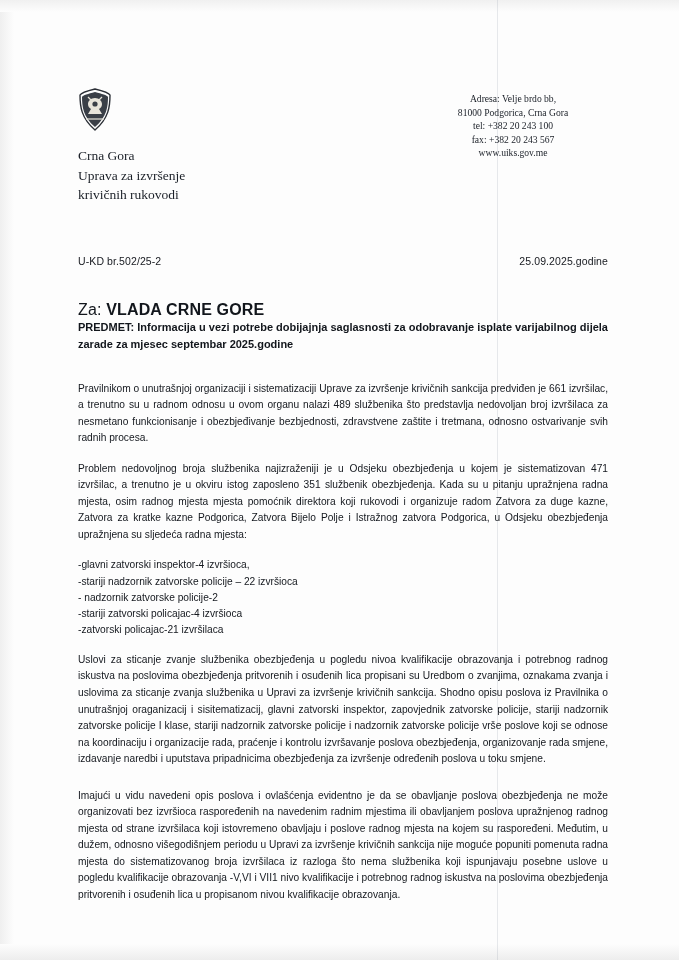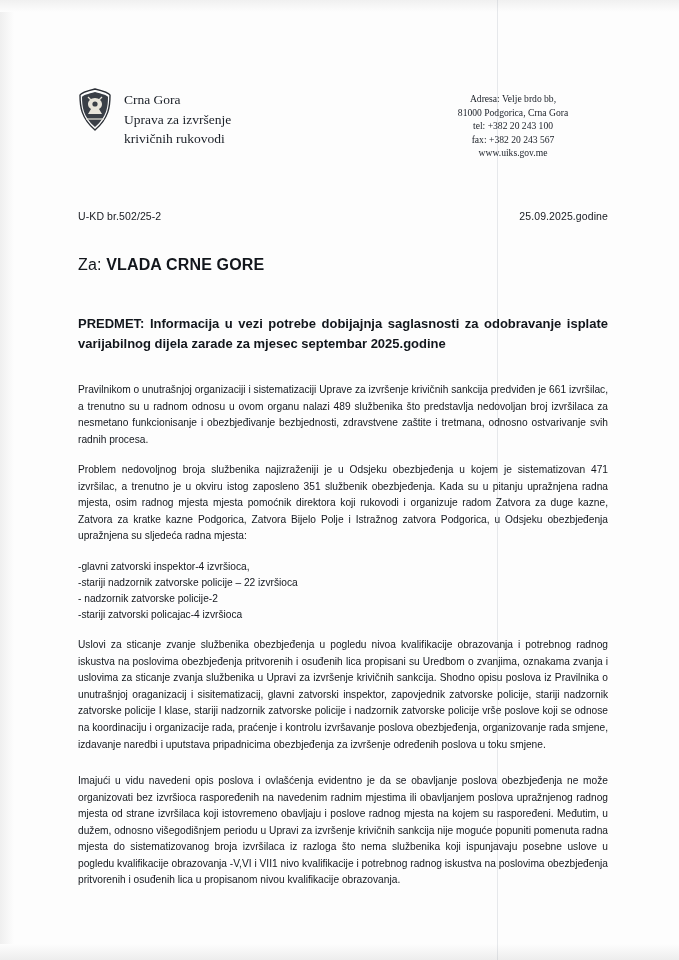--- a/index.html
+++ b/index.html
@@ -58,20 +58,21 @@
   
   .letterhead {
     display: flex;
     align-items: flex-start;
     justify-content: space-between;
   }
   .lh-left {
     display: flex;
     align-items: flex-start;
     gap: 12px;
+    flex-direction: column;
   }
   .coat {
     width: 34px;
     height: 44px;
     flex: 0 0 auto;
     position: relative;
   }
   .org-lines {
     font-family: "Liberation Serif", serif;
     font-size: 13.5px;
@@ -104,22 +105,21 @@
 
   .addressee {
     margin-top: 34px;
     font-size: 16px;
     font-weight: bold;
     letter-spacing: 0.15px;
   }
   .addressee .prefix { font-weight: normal; }
 
   .subject {
-    margin-top: 40px;
-    font-size: 13px;
+    font-size: 11px;
     font-weight: bold;
     line-height: 1.55;
     text-align: justify;
   }
   .subject .label { font-weight: bold; }
 
   .body {
     margin-top: 28px;
     font-size: 10.2px;
     line-height: 1.62;
@@ -192,19 +192,20 @@
     </div>
 
     <div class="body">
       <p>Pravilnikom o unutrašnjoj organizaciji i sistematizaciji Uprave za izvršenje krivičnih sankcija predviđen je 661 izvršilac, a trenutno su u radnom odnosu u ovom organu nalazi 489 službenika što predstavlja nedovoljan broj izvršilaca za nesmetano funkcionisanje i obezbjeđivanje bezbjednosti, zdravstvene zaštite i tretmana, odnosno ostvarivanje svih radnih procesa.</p>
       <p class="tight">Problem nedovoljnog broja službenika najizraženiji je u Odsjeku obezbjeđenja u kojem je sistematizovan 471 izvršilac, a trenutno je u okviru istog zaposleno 351 službenik obezbjeđenja. Kada su u pitanju upražnjena radna mjesta, osim radnog mjesta mjesta pomoćnik direktora koji rukovodi i organizuje radom Zatvora za duge kazne, Zatvora za kratke kazne Podgorica, Zatvora Bijelo Polje i Istražnog zatvora Podgorica,  u Odsjeku obezbjeđenja upražnjena su sljedeća radna mjesta:</p>
       <div class="list-block">
         <div>-glavni zatvorski inspektor-4 izvršioca,</div>
         <div>-stariji nadzornik zatvorske policije – 22 izvršioca</div>
         <div>- nadzornik zatvorske policije-2</div>
         <div>-stariji zatvorski policajac-4 izvršioca</div>
+        <div>-zatvorski policajac-21 izvršilaca</div>
       </div>
       <p>Uslovi za sticanje zvanje službenika obezbjeđenja u pogledu nivoa kvalifikacije obrazovanja i potrebnog radnog iskustva na poslovima obezbjeđenja pritvorenih i osuđenih lica propisani su Uredbom o zvanjima, oznakama zvanja i uslovima za sticanje zvanja službenika u Upravi za izvršenje krivičnih sankcija. Shodno opisu poslova iz Pravilnika o unutrašnjoj oraganizacij i sisitematizacij, glavni zatvorski inspektor, zapovjednik zatvorske policije, stariji nadzornik zatvorske policije I klase, stariji nadzornik zatvorske policije i nadzornik zatvorske policije vrše poslove koji se odnose na koordinaciju i organizacije rada, praćenje i kontrolu izvršavanje poslova obezbjeđenja, organizovanje rada smjene, izdavanje naredbi i uputstava pripadnicima obezbjeđenja za izvršenje određenih poslova u toku smjene.</p>
       <p>Imajući u vidu navedeni opis poslova i ovlašćenja evidentno je da se obavljanje  poslova obezbjeđenja ne može organizovati  bez izvršioca raspoređenih na navedenim radnim mjestima ili obavljanjem poslova upražnjenog radnog mjesta od strane izvršilaca koji istovremeno obavljaju i poslove radnog mjesta na kojem su raspoređeni. Međutim, u dužem, odnosno višegodišnjem periodu u Upravi za izvršenje krivičnih sankcija nije moguće popuniti  pomenuta radna mjesta do sistematizovanog broja izvršilaca iz razloga što nema službenika koji ispunjavaju posebne uslove u pogledu kvalifikacije obrazovanja -V,VI i VII1 nivo kvalifikacije i potrebnog radnog iskustva na poslovima obezbjeđenja pritvorenih i osuđenih lica u propisanom nivou kvalifikacije obrazovanja.</p>
     </div>
 
   </div>
 </div>
 
 </body></html>

